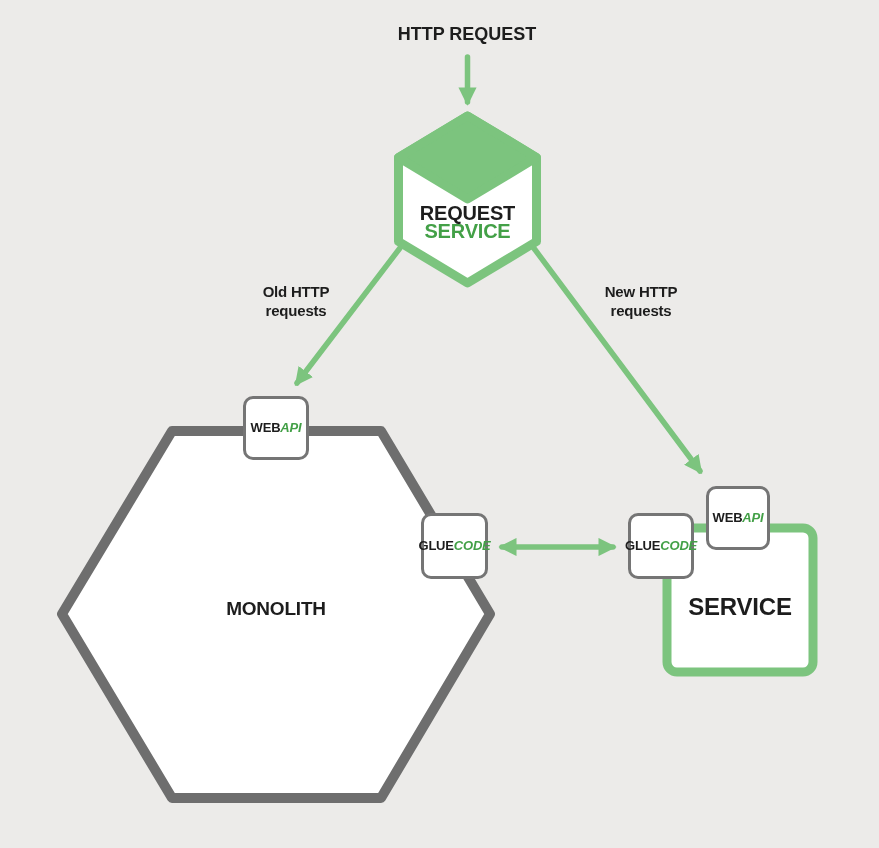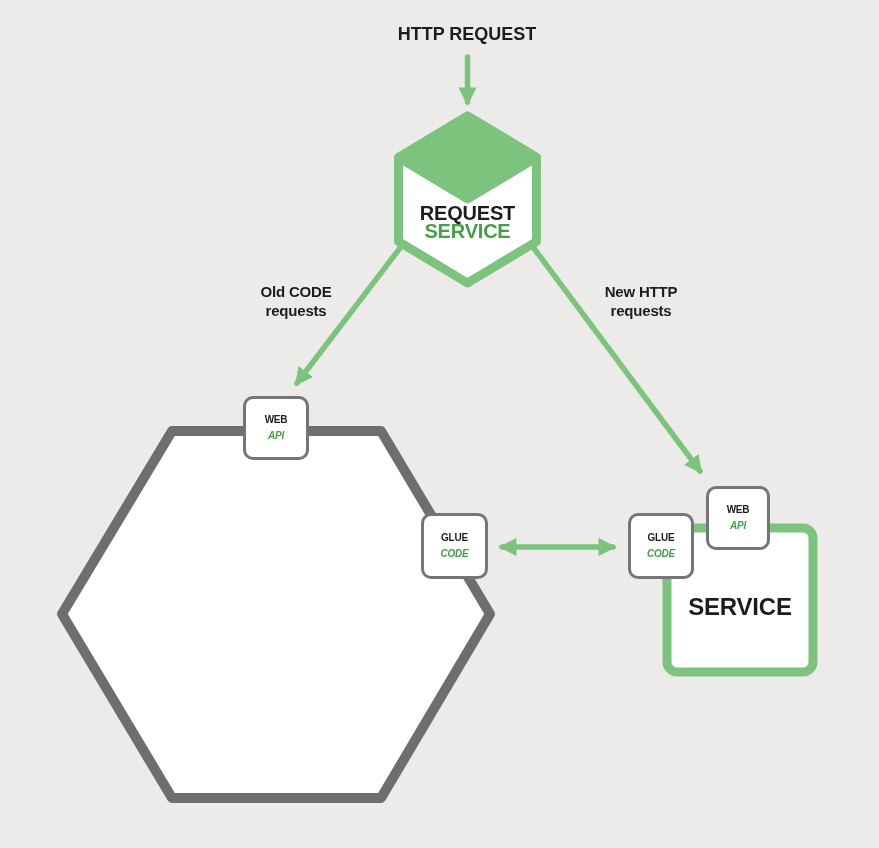--- a/index.html
+++ b/index.html
@@ -52,25 +52,25 @@
   .service-label{left:680px;top:592px;width:120px;font-size:24px;}
   .green-line{color:var(--green-text);}
 
   
   .badge{
     position:absolute;
     background:var(--white);
     border:3px solid var(--badge-border);
     border-radius:10px;
     display:flex;
-    flex-direction:column;
+    flex-direction:row;
     align-items:center;
     justify-content:center;
     font-weight:700;
-    font-size:10px;
+    font-size:13px;
     line-height:16px;
     color:var(--text-black);
     text-align:center;
     letter-spacing:-0.2px;
   }
   .badge .green-line{color:var(--green-text);font-style:italic;}
   .badge-m-webapi{left:243px;top:396px;width:66px;height:64px;}
   .badge-m-glue{left:421px;top:513px;width:67px;height:66px;}
   .badge-s-glue{left:628px;top:513px;width:66px;height:66px;}
   .badge-s-webapi{left:706px;top:486px;width:64px;height:64px;}
@@ -99,34 +99,35 @@
 
     <rect class="service-box" x="667" y="528" width="146" height="144" rx="10"></rect>
 
     <path class="hex-router" d="M467.5 116 L536.5 157.5 L536.5 241.5 L467.5 283 L398.5 241.5 L398.5 157.5 Z"></path>
     <path class="hex-router-top" d="M467.5 116 L536.5 157.5 L467.5 199 L398.5 157.5 Z"></path>
   </svg>
 
   <div class="label title-label">HTTP REQUEST</div>
 
   <div class="label edge-label old-label">
-    <span>Old CODE</span>
+    <span>Old HTTP</span>
     <span>requests</span>
   </div>
 
   <div class="label edge-label new-label">
     <span>New HTTP</span>
     <span>requests</span>
   </div>
 
   <div class="label router-label">
     <span>REQUEST</span>
     <span class="green-line">SERVICE</span>
   </div>
 
+  <div class="label monolith-label">MONOLITH</div>
 
   <div class="label service-label">SERVICE</div>
 
   <div class="badge badge-m-webapi">
     <span>WEB</span>
     <span class="green-line">API</span>
   </div>
 
   <div class="badge badge-m-glue">
     <span>GLUE</span>

